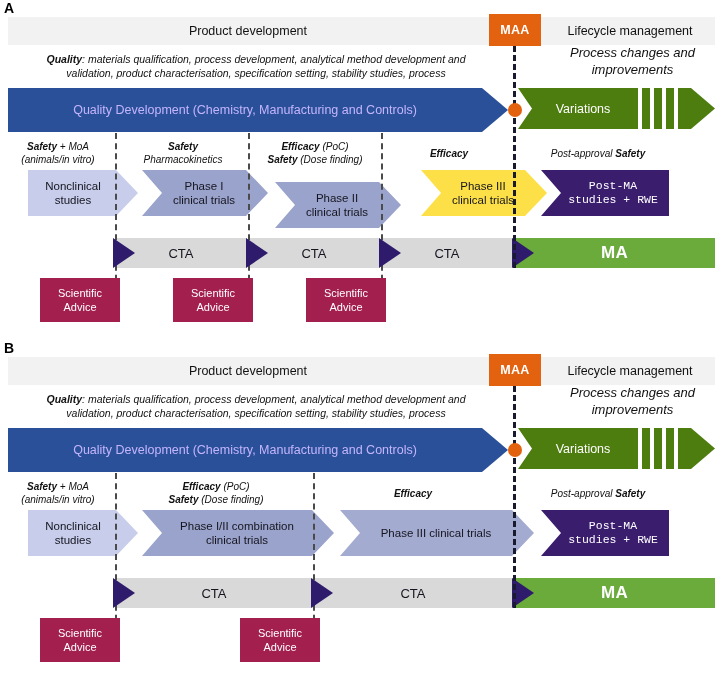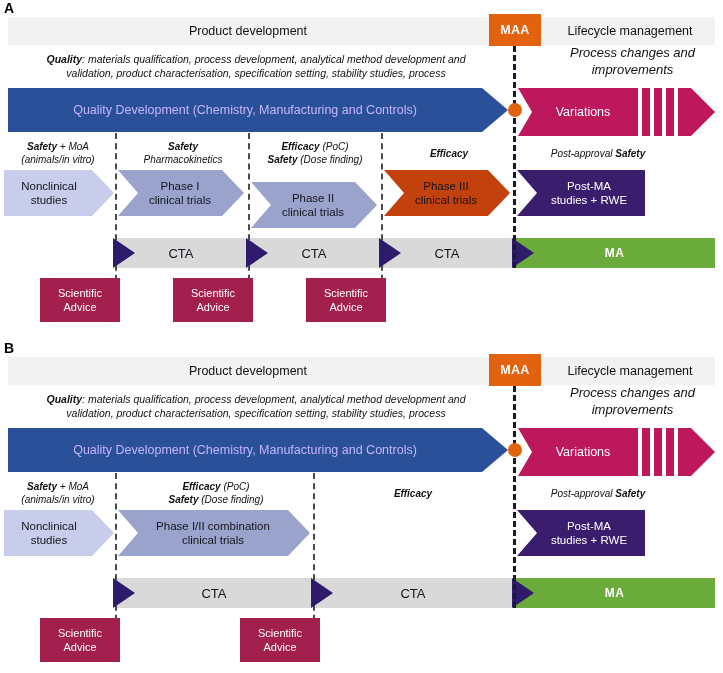--- a/index.html
+++ b/index.html
@@ -92,22 +92,22 @@
     padding-right: 26px;
     color: #c4b5fd; font-size: 12.5px;
   }
   
   .var-wrap {
     position: absolute;
     left: 518px; top: 88px;
     width: 197px; height: 44px;
   }
   .var-seg {
-    position: absolute; top: 0; height: 48px;
-    background: #be185d;
+    position: absolute; top: 0; height: 41px;
+    background: #4d7c0f;
   }
   .var-seg.s1 {
     left: 0; width: 120px;
     -webkit-clip-path: polygon(0 0, calc(100% - 0px) 0, 100% 0, 100% 100%, 0 100%, 14px 50%);
     clip-path: polygon(0 0, 100% 0, 100% 100%, 0 100%, 14px 50%);
     display: flex; align-items: center; justify-content: center;
     color: #fff; font-size: 12.5px; padding-left: 10px;
   }
   .var-seg.s2 { left: 124px; width: 8px; }
   .var-seg.s3 { left: 136px; width: 8px; }
@@ -150,51 +150,53 @@
   }
   .phase-label b { font-weight: bold; font-style: italic; }
 
   .phase-arrow {
     position: absolute;
     height: 46px;
     display: flex; align-items: center; justify-content: center;
     text-align: center;
     font-size: 11.5px; line-height: 1.25;
     color: #15151f;
+    margin-left: 24px;
   }
   .arrow-head-only {
     -webkit-clip-path: polygon(0 0, calc(100% - 22px) 0, 100% 50%, calc(100% - 22px) 100%, 0 100%);
     clip-path: polygon(0 0, calc(100% - 22px) 0, 100% 50%, calc(100% - 22px) 100%, 0 100%);
     padding-right: 20px;
   }
   .arrow-both {
     -webkit-clip-path: polygon(0 0, calc(100% - 22px) 0, 100% 50%, calc(100% - 22px) 100%, 0 100%, 20px 50%);
     clip-path: polygon(0 0, calc(100% - 22px) 0, 100% 50%, calc(100% - 22px) 100%, 0 100%, 20px 50%);
     padding-right: 18px; padding-left: 16px; align-items: center;
   }
   .tail-only {
     -webkit-clip-path: polygon(0 0, 100% 0, 100% 100%, 0 100%, 20px 50%);
     clip-path: polygon(0 0, 100% 0, 100% 100%, 0 100%, 20px 50%);
     padding-left: 16px;
+    font-family: Liberation Mono, monospace;
   }
 
   
   .cta-bar {
     position: absolute;
     height: 30px;
     background: #d9d9d9;
     display: flex; align-items: center; justify-content: center;
     font-size: 13px; color: #15151f;
   }
   .ma-bar {
     position: absolute;
     height: 30px;
     background: #6aab3c;
     display: flex; align-items: center; justify-content: center;
-    font-size: 12px; font-weight: bold; color: #fff;
+    font-size: 17px; font-weight: bold; color: #fff;
     letter-spacing: 0.3px;
   }
   .cta-marker {
     position: absolute;
     width: 22px; height: 30px;
     background: #2e1b6b;
     -webkit-clip-path: polygon(0 0, 100% 50%, 0 100%);
     clip-path: polygon(0 0, 100% 50%, 0 100%);
     z-index: 3;
   }
@@ -249,21 +251,21 @@
 
   <div class="phase-arrow arrow-head-only" style="left:4px; top:170px; width:110px; background:#c7cdea;" id="pa-a0">
       <span>Nonclinical<br>studies</span>
     </div>
   <div class="phase-arrow arrow-both" style="left:118px; top:170px; width:126px; background:#9aa3cb;" id="pa-a1">
       <span>Phase I<br>clinical trials</span>
     </div>
   <div class="phase-arrow arrow-both" style="left:251px; top:182px; width:126px; background:#9aa3cb;" id="pa-a2">
       <span>Phase II<br>clinical trials</span>
     </div>
-  <div class="phase-arrow arrow-both" style="left:384px; top:170px; width:126px; background:#c2410c;" id="pa-a3">
+  <div class="phase-arrow arrow-both" style="left:397px; top:170px; width:126px; background:#fde047;" id="pa-a3">
       <span>Phase III<br>clinical trials</span>
     </div>
   <div class="phase-arrow tail-only" style="left:517px; top:170px; width:128px; background:#3b1d6e; color:#fff;" id="pa-a4">
       <span>Post-MA<br>studies + RWE</span>
     </div>
 
   <div class="cta-bar" style="left:115px; top:238px; width:132px;">CTA</div>
   <div class="cta-marker" style="left:113px; top:238px;"></div>
   <div class="cta-bar" style="left:248px; top:238px; width:132px;">CTA</div>
   <div class="cta-marker" style="left:246px; top:238px;"></div>
@@ -314,20 +316,23 @@
   <div class="phase-label" style="left:124px; top:140px; width:184px;" id="pl-b1"><b>Efficacy</b> (PoC)<br><b>Safety</b> (Dose finding)</div>
   <div class="phase-label" style="left:320px; top:147px; width:186px;" id="pl-b2"><b>Efficacy</b></div>
   <div class="phase-label" style="left:528px; top:147px; width:140px;" id="pl-b3">Post-approval <b>Safety</b></div>
 
   <div class="phase-arrow arrow-head-only" style="left:4px; top:170px; width:110px; background:#c7cdea;" id="pa-b0">
       <span>Nonclinical<br>studies</span>
     </div>
   <div class="phase-arrow arrow-both" style="left:118px; top:170px; width:192px; background:#9aa3cb;" id="pa-b1">
       <span>Phase I/II combination<br>clinical trials</span>
     </div>
+  <div class="phase-arrow arrow-both" style="left:316px; top:170px; width:194px; background:#a3abd0;" id="pa-b2">
+      <span>Phase III clinical trials</span>
+    </div>
   <div class="phase-arrow tail-only" style="left:517px; top:170px; width:128px; background:#3b1d6e; color:#fff;" id="pa-b3">
       <span>Post-MA<br>studies + RWE</span>
     </div>
 
   <div class="cta-bar" style="left:115px; top:238px; width:198px;">CTA</div>
   <div class="cta-marker" style="left:113px; top:238px;"></div>
   <div class="cta-bar" style="left:313px; top:238px; width:200px;">CTA</div>
   <div class="cta-marker" style="left:311px; top:238px;"></div>
   <div class="ma-bar" style="left:514px; top:238px; width:201px;">MA</div>
   <div class="cta-marker" style="left:512px; top:238px;"></div>

